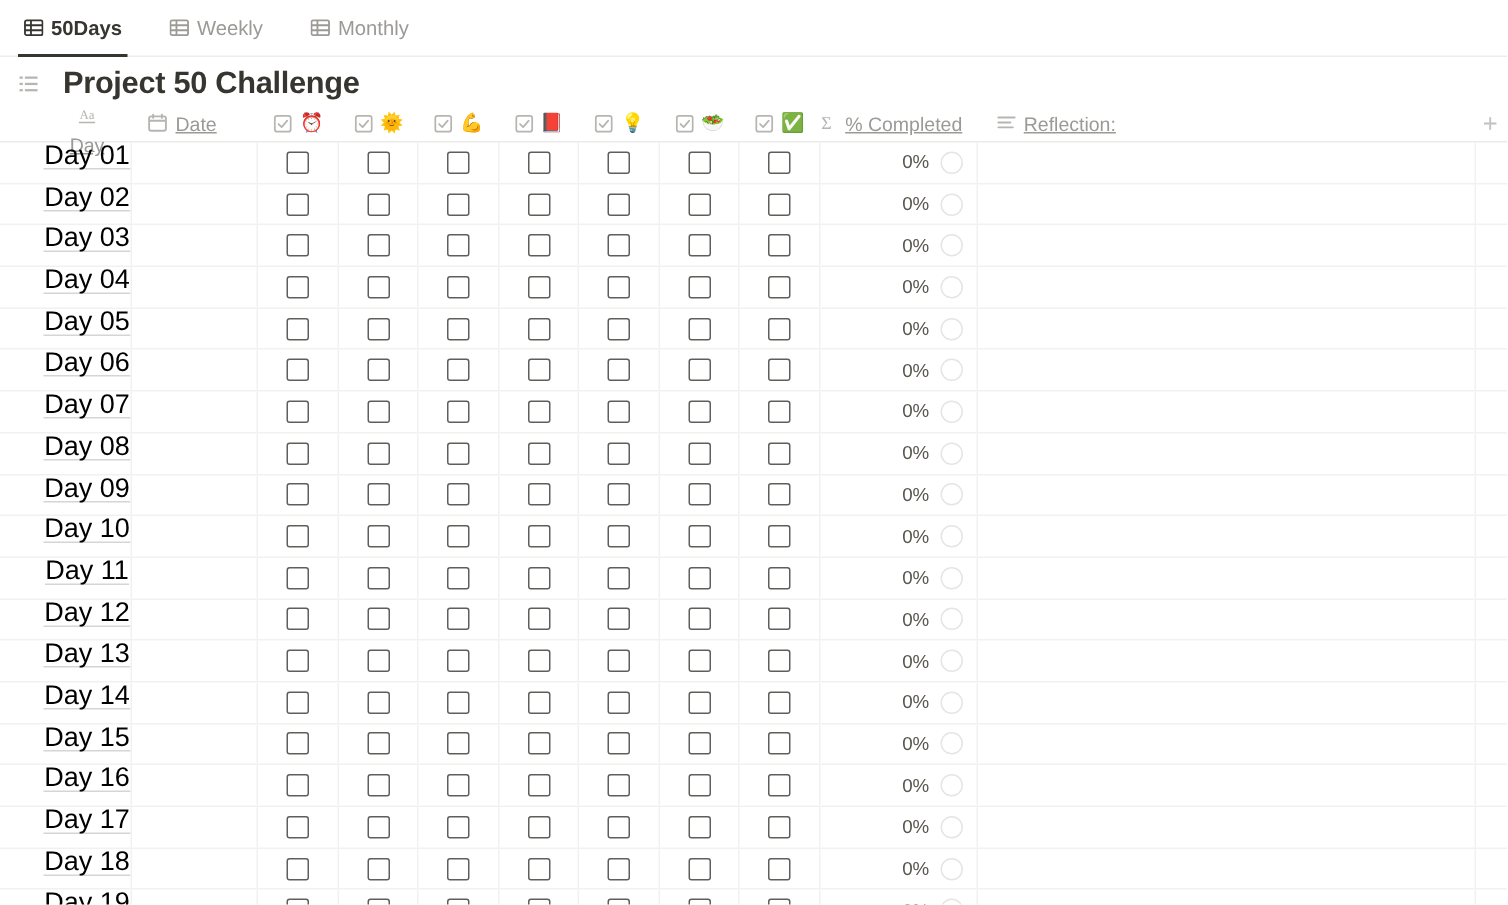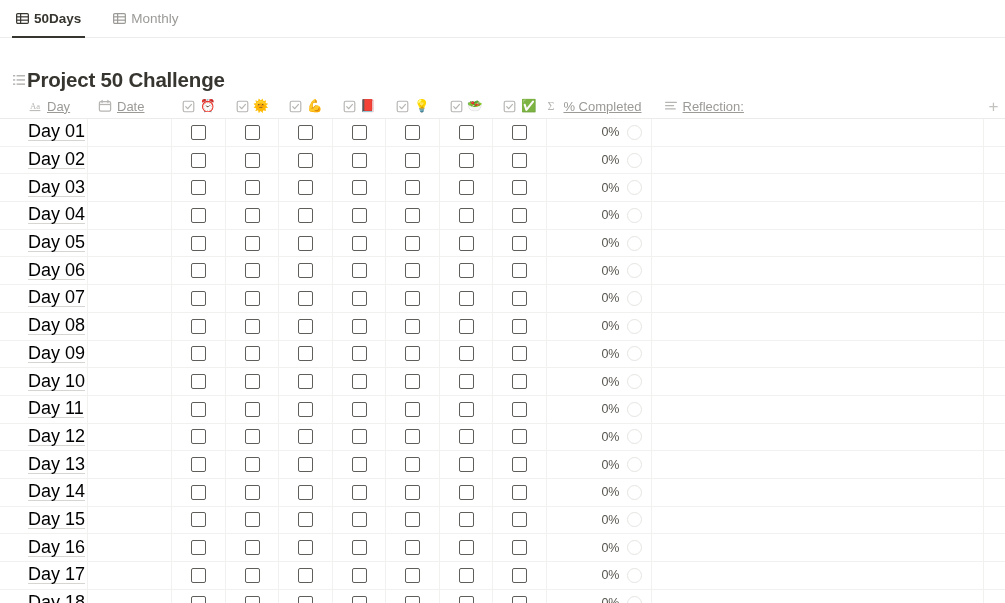--- a/index.html
+++ b/index.html
@@ -39,24 +39,23 @@
     left: 4px; right: 4px; bottom: -1px;
     height: 2px; background: #37352f;
   }
   .tbl-ico { display: inline-block; width: 13px; height: 13px; position: relative; flex: 0 0 auto; }
   .tbl-ico svg { display: block; }
 
   
   #title-row {
     display: flex;
     align-items: center;
-    gap: 1px;
+    gap: 16px;
     padding: 10px 0 6px 12px;
     height: 32px;
-    margin-top: 24px;
   }
   #page-title {
     font-size: 20.5px;
     font-weight: 700;
     letter-spacing: -0.2px;
     color: #37352f;
   }
 
   
   #table { width: 1005px; position: relative; }
@@ -65,21 +64,21 @@
   .trow.data { border-bottom: 1px solid #f1f1f0; }
 
   .cell { position: relative; display: flex; align-items: center; }
   .cell.bordered::after {
     content: "";
     position: absolute; right: 0; top: 0; bottom: 0;
     width: 1px; background: #f1f1f0;
   }
 
   
-  .c-day   { width: 88px;  padding-left: 28px; }
+  .c-day   { width: 88px;  padding-left: 28px; flex-direction: column; }
   .c-date  { width: 84px;  padding-left: 10px; }
   .c-chk   { width: 53.5px; justify-content: center; }
   .c-pct   { width: 105px; justify-content: flex-end; padding-right: 10px; gap: 7px; }
   .c-ref   { width: 332px; padding-left: 12px; }
   .c-tail  { width: 20px; }
 
   
   #header-row .cell { color: #9b9a97; font-size: 13px; gap: 5px; }
   #header-row .c-chk { gap: 4px; }
   .hdr-label { white-space: nowrap; text-decoration: underline; }
@@ -137,20 +136,31 @@
     </div>
     <div class="view-tab">
       <span class="tbl-ico">
         <svg width="13" height="13" viewBox="0 0 14 14">
           <rect x="0.7" y="1.7" width="12.6" height="10.6" rx="1.2" fill="none" stroke="#9b9a97" stroke-width="1.3"></rect>
           <line x1="0.7" y1="5.2" x2="13.3" y2="5.2" stroke="#9b9a97" stroke-width="1.3"></line>
           <line x1="0.7" y1="8.8" x2="13.3" y2="8.8" stroke="#9b9a97" stroke-width="1.3"></line>
           <line x1="5" y1="1.7" x2="5" y2="12.3" stroke="#9b9a97" stroke-width="1.3"></line>
         </svg>
       </span>
+      <span>Weekly</span>
+    </div>
+    <div class="view-tab">
+      <span class="tbl-ico">
+        <svg width="13" height="13" viewBox="0 0 14 14">
+          <rect x="0.7" y="1.7" width="12.6" height="10.6" rx="1.2" fill="none" stroke="#9b9a97" stroke-width="1.3"></rect>
+          <line x1="0.7" y1="5.2" x2="13.3" y2="5.2" stroke="#9b9a97" stroke-width="1.3"></line>
+          <line x1="0.7" y1="8.8" x2="13.3" y2="8.8" stroke="#9b9a97" stroke-width="1.3"></line>
+          <line x1="5" y1="1.7" x2="5" y2="12.3" stroke="#9b9a97" stroke-width="1.3"></line>
+        </svg>
+      </span>
       <span>Monthly</span>
     </div>
   </div>
 
 <div id="title-row">
   <span class="hicon">
     <svg width="14" height="14" viewBox="0 0 14 14">
       <g fill="#b6b5b2">
         <rect x="1" y="2" width="2.2" height="1.5"></rect>
           <rect x="4.6" y="2" width="8.4" height="1.5"></rect>

